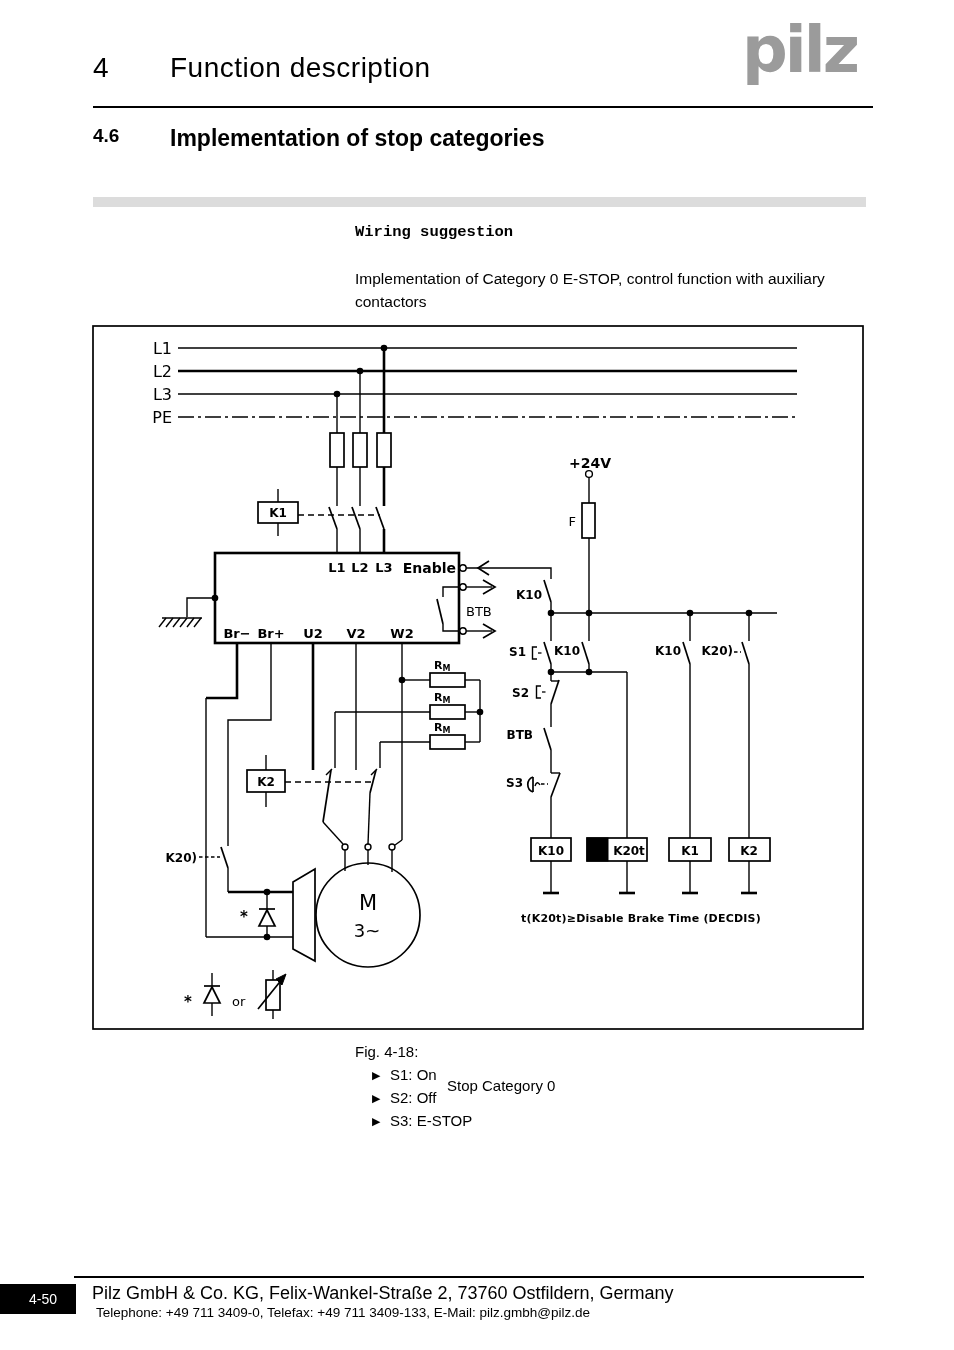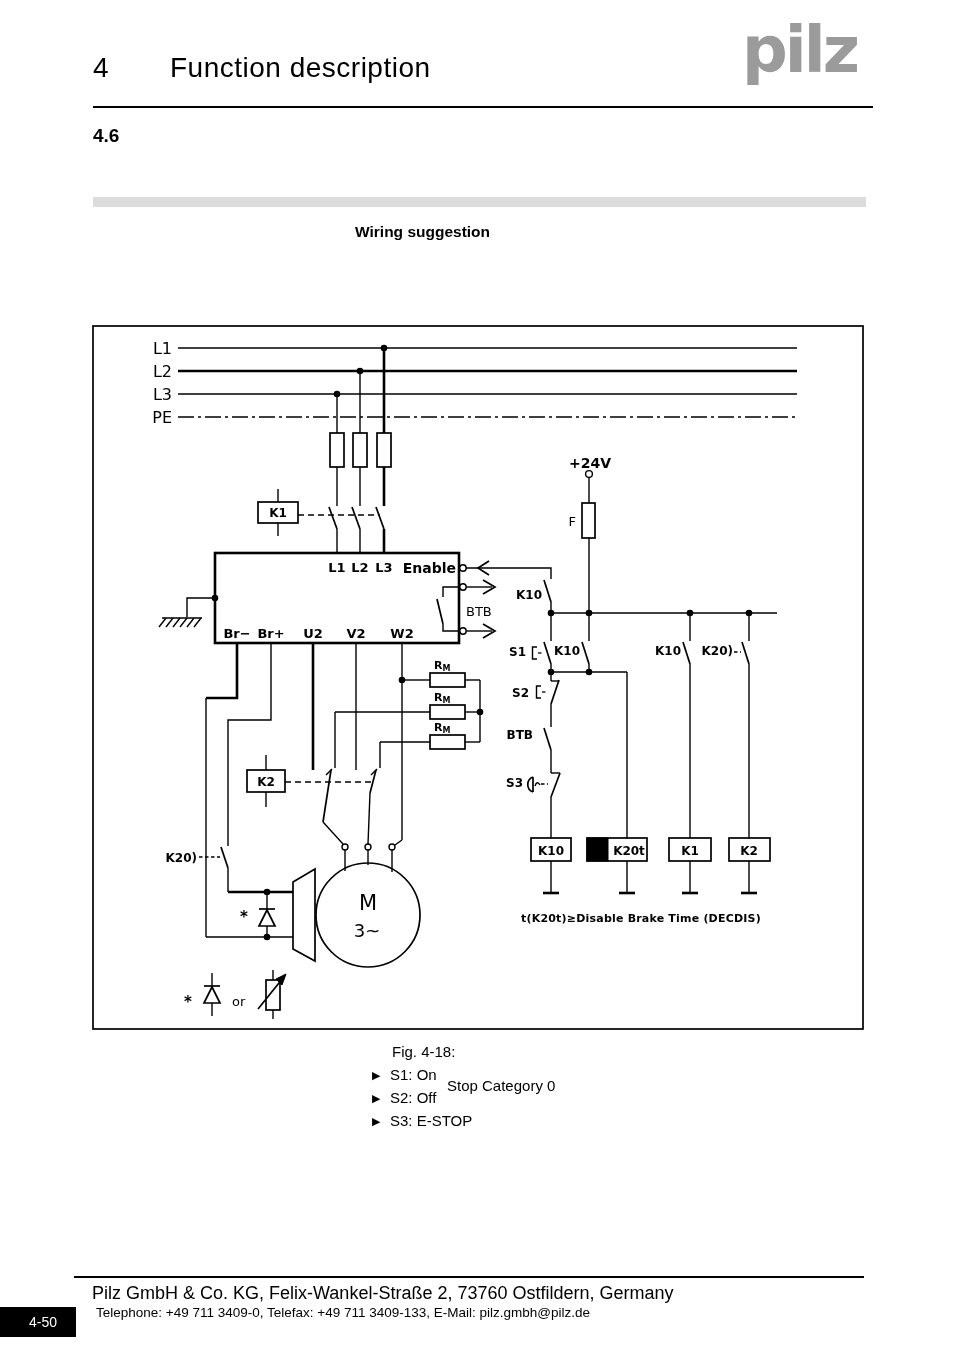--- a/index.html
+++ b/index.html
@@ -14,30 +14,30 @@
   }
   .abs{position:absolute;}
   .chapter-num{left:93px;top:52px;font-size:28px;font-weight:300;letter-spacing:.5px;}
   .chapter-title{left:170px;top:52px;font-size:28px;font-weight:300;letter-spacing:.5px;}
   .logo{left:742px;top:18px;font-family:"DejaVu Sans",sans-serif;font-weight:bold;
         font-size:64px;letter-spacing:-3px;color:var(--logo-gray);line-height:1;}
   .header-rule{left:93px;top:106px;width:780px;height:2px;background:var(--ink);}
   .section-num{left:93px;top:125px;font-size:19px;font-weight:bold;}
   .section-title{left:170px;top:125px;font-size:23px;font-weight:bold;}
   .gray-bar{left:93px;top:197px;width:773px;height:10px;background:var(--bar-gray);}
-  .subheading{left:355px;top:223px;font-size:15.5px;font-weight:bold;}
+  .subheading{left:355px;top:223px;font-size:15.5px;font-weight:bold;font-family:Liberation Mono, monospace;}
   .paragraph{left:355px;top:267px;width:515px;font-size:15.5px;line-height:23px;}
   .diagram-wrap{left:92px;top:325px;width:868px;height:705px;}
-  .caption-fig{left:355px;top:1043px;font-size:15px;margin-left:37px;}
+  .caption-fig{left:355px;top:1043px;font-size:15px;}
   .caption-title{left:447px;top:1043px;font-size:15px;margin-top:34px;}
   .bullet-row{left:335px;font-size:15px;margin-left:37px;}
   .bullet-row .tri{display:inline-block;width:18px;font-size:11px;vertical-align:1px;}
   .footer-rule{left:74px;top:1276px;width:790px;height:2px;background:var(--ink);}
   .page-badge{left:0;top:1284px;width:76px;height:30px;background:var(--ink);color:#fff;
-              font-size:14px;text-align:center;line-height:30px;padding-left:10px;box-sizing:border-box;margin-top:23px;}
+              font-size:14px;text-align:center;line-height:30px;padding-left:10px;box-sizing:border-box;}
   .addr1{left:92px;top:1283px;font-size:18px;}
   .addr2{left:96px;top:1305px;font-size:13.5px;}
 
   
   svg line,svg path,svg polyline,svg polygon,svg rect,svg circle{stroke:var(--ink);fill:none;}
   .w1{stroke-width:1.4px;}
   .w2{stroke-width:1.7px;}
   .bold{stroke-width:2.6px;}
   .box{stroke-width:2.6px;}
   .dash{stroke-dasharray:6 4;stroke-width:1.3px;}
@@ -62,23 +62,25 @@
 <body>
 
 <div class="page">
 
   <div class="abs chapter-num">4</div>
   <div class="abs chapter-title">Function description</div>
   <div class="abs logo">pilz</div>
   <div class="abs header-rule"></div>
 
   <div class="abs section-num">4.6</div>
+  <div class="abs section-title">Implementation of stop categories</div>
   <div class="abs gray-bar"></div>
 
   <div class="abs subheading">Wiring suggestion</div>
+  <div class="abs paragraph">Implementation of Category 0 E-STOP, control function with auxiliary contactors</div>
 
   <div class="abs diagram-wrap">
   <svg width="772" height="705" viewBox="0 0 772 705">
     <rect x="1" y="1" width="770" height="703" class="w2"></rect>
 
     <g>
       <text x="80" y="29" text-anchor="end" class="t16">L1</text>
       <line x1="86" y1="23" x2="705" y2="23" class="w1"></line>
       <text x="80" y="52" text-anchor="end" class="t16">L2</text>
       <line x1="86" y1="46" x2="705" y2="46" class="bold"></line>

